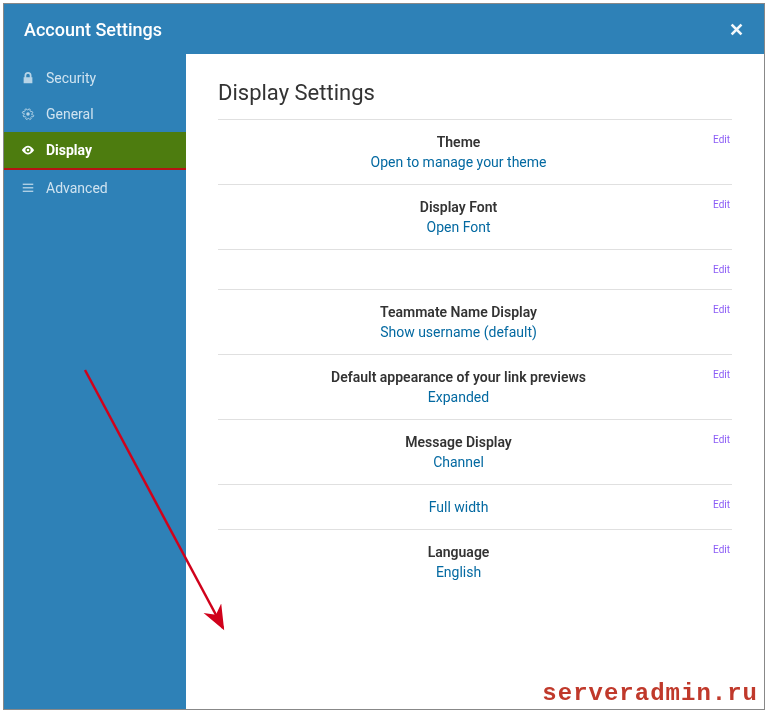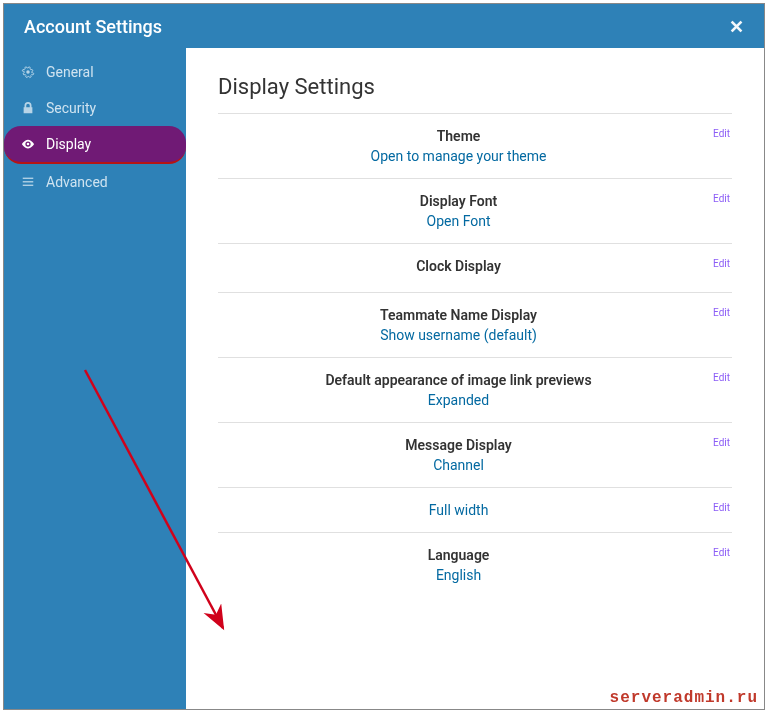--- a/index.html
+++ b/index.html
@@ -18,21 +18,21 @@
       flex-direction: column;
       overflow: hidden;
     }
     .header {
       background: #2e81b7;
       color: #fff;
       display: flex;
       align-items: center;
       justify-content: space-between;
       padding: 14px 20px;
-      height: 44px;
+      height: 50px;
     }
     .header-title {
       font-size: 18px;
       font-weight: 500;
     }
     .close-btn {
       font-size: 18px;
       font-weight: bold;
       cursor: pointer;
       color: #fff;
@@ -53,25 +53,24 @@
     .side-item {
       display: flex;
       align-items: center;
       gap: 10px;
       padding: 10px 16px;
       color: #cfe3f0;
       font-size: 14px;
       cursor: pointer;
     }
     .side-item.active {
-      background: #701a75;
+      background: #4d7c0f;
       color: #fff;
       border-bottom: 2px solid #b61414;
-      font-weight: 400;
-      border-radius: 17px;
+      font-weight: 700;
     }
     .side-item .icon {
       width: 16px;
       height: 16px;
       display: inline-flex;
       align-items: center;
       justify-content: center;
       opacity: 0.85;
     }
     .side-item.active .icon { opacity: 1; }
@@ -119,21 +118,21 @@
     .arrow-overlay {
       position: absolute;
       pointer-events: none;
       left: 0; top: 0;
     }
     .watermark {
       position: absolute;
       right: 10px;
       bottom: 6px;
       font-family: "Courier New", monospace;
-      font-size: 16px;
+      font-size: 24px;
       font-weight: bold;
       color: #c0392b;
       text-shadow: 1px 1px 0 #fff, -1px -1px 0 #fff, 1px -1px 0 #fff, -1px 1px 0 #fff;
       letter-spacing: 1px;
       pointer-events: none;
     }
     svg { display: block; }
   </style>
 </head>
 <body>
@@ -147,34 +146,34 @@
     </div>
   </div>
 
   <div class="body">
 
     <div class="sidebar">
 
       <div class="side-item">
         <span class="icon">
           <svg viewBox="0 0 16 16" width="14" height="14" fill="currentColor">
+              <path d="M4 7V5a4 4 0 118 0v2h1v7H3V7h1zm2 0h4V5a2 2 0 10-4 0v2z"></path>
+            </svg>
+        </span>
+        <span>Security</span>
+      </div>
+
+      <div class="side-item">
+        <span class="icon">
+          <svg viewBox="0 0 16 16" width="14" height="14" fill="currentColor">
               <path d="M8 10a2 2 0 100-4 2 2 0 000 4z"></path>
               <path d="M13.3 8.9l1.4.8-1 1.7-1.5-.5a5 5 0 01-1 1l.5 1.5-1.7 1-.8-1.4a5 5 0 01-1.4 0l-.8 1.4-1.7-1 .5-1.5a5 5 0 01-1-1l-1.5.5-1-1.7 1.4-.8a5 5 0 010-1.4L1.3 6.7l1-1.7 1.5.5a5 5 0 011-1L4.3 3l1.7-1 .8 1.4a5 5 0 011.4 0L9 2l1.7 1-.5 1.5a5 5 0 011 1l1.5-.5 1 1.7-1.4.8a5 5 0 010 1.4z" fill="none" stroke="currentColor" stroke-width="1"></path>
             </svg>
         </span>
         <span>General</span>
-      </div>
-
-      <div class="side-item">
-        <span class="icon">
-          <svg viewBox="0 0 16 16" width="14" height="14" fill="currentColor">
-              <path d="M4 7V5a4 4 0 118 0v2h1v7H3V7h1zm2 0h4V5a2 2 0 10-4 0v2z"></path>
-            </svg>
-        </span>
-        <span>Security</span>
       </div>
 
 
       <div class="side-item active">
         <span class="icon">
           <svg viewBox="0 0 16 16" width="14" height="14" fill="currentColor">
               <path d="M8 3C4 3 1 8 1 8s3 5 7 5 7-5 7-5-3-5-7-5zm0 8a3 3 0 110-6 3 3 0 010 6z"></path>
               <circle cx="8" cy="8" r="1.5"></circle>
             </svg>
         </span>
@@ -210,36 +209,35 @@
         <div class="setting-row">
           <div class="setting-text">
             <div class="setting-title">Display Font</div>
             <div class="setting-value">Open Font</div>
           </div>
           <span class="edit-link">Edit</span>
         </div>
 
         <div class="setting-row">
           <div class="setting-text">
-            <div class="setting-title">Clock Display</div>
           </div>
           <span class="edit-link">Edit</span>
         </div>
 
         <div class="setting-row">
           <div class="setting-text">
             <div class="setting-title">Teammate Name Display</div>
             <div class="setting-value">Show username (default)</div>
           </div>
           <span class="edit-link">Edit</span>
         </div>
 
         <div class="setting-row">
           <div class="setting-text">
-            <div class="setting-title">Default appearance of image link previews</div>
+            <div class="setting-title">Default appearance of your link previews</div>
             <div class="setting-value">Expanded</div>
           </div>
           <span class="edit-link">Edit</span>
         </div>
 
         <div class="setting-row">
           <div class="setting-text">
             <div class="setting-title">Message Display</div>
             <div class="setting-value">Channel</div>
           </div>

